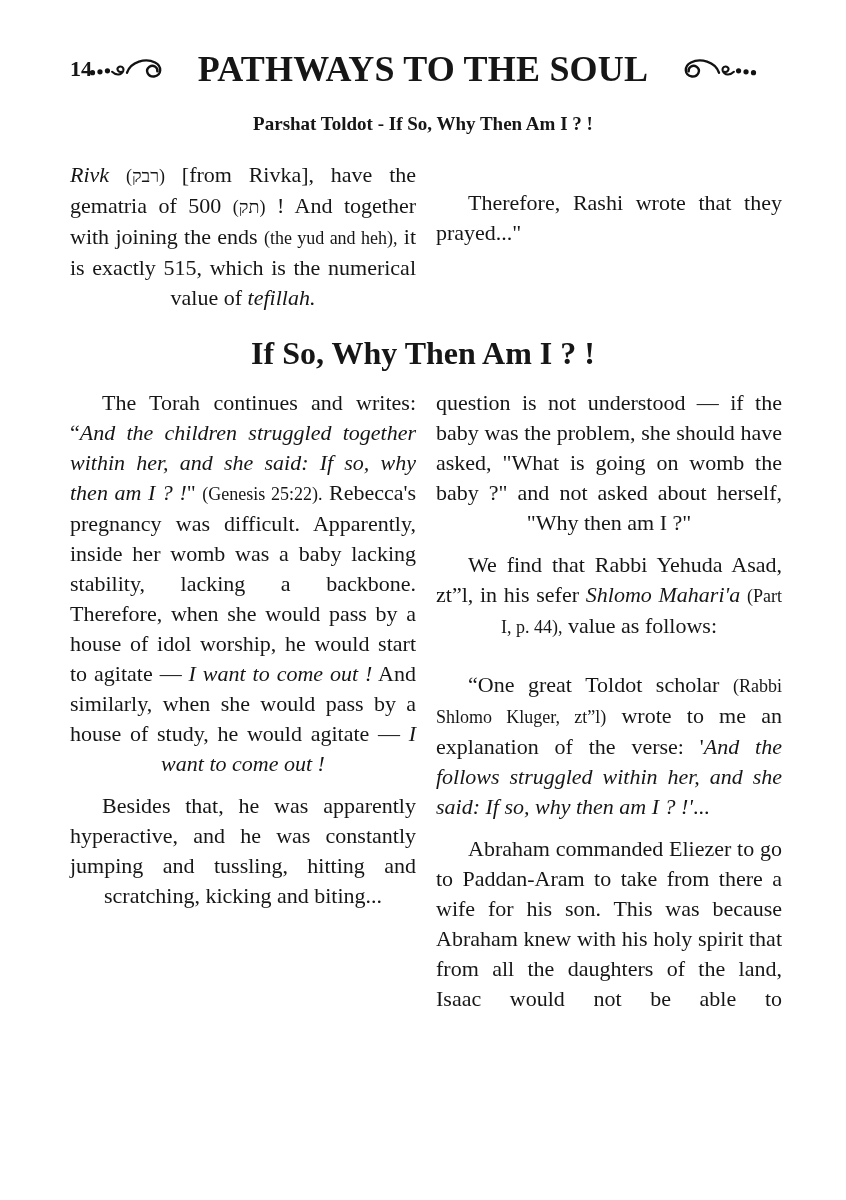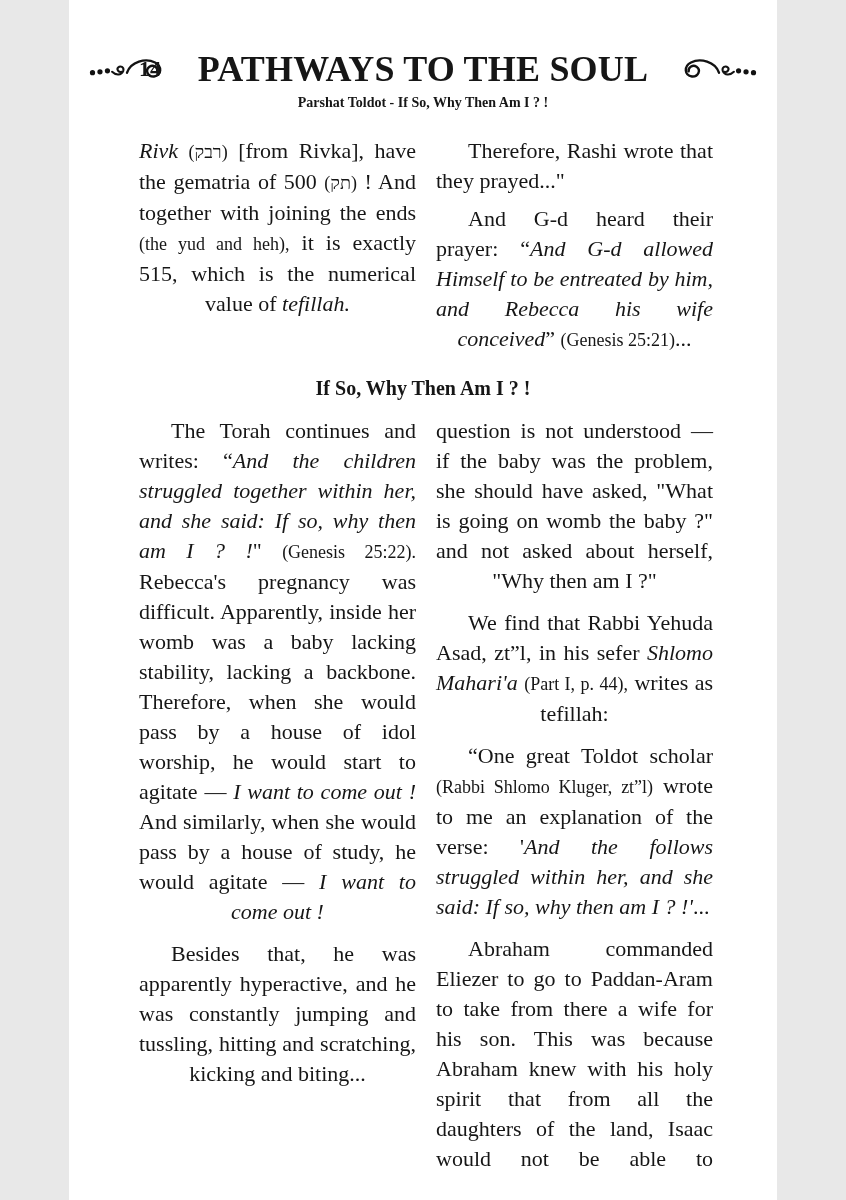--- a/index.html
+++ b/index.html
@@ -1,45 +1,45 @@
 <!DOCTYPE html>
 <html><head>
 <meta charset="utf-8">
 <style>
   html,body{margin:0;padding:0;background:#e8e8e8;}
   .page{
-    width:708px;height:1200px;margin:0 auto;background:#ffffff;color:#161616;
+    width:846px;height:1200px;margin:0 auto;background:#ffffff;color:#161616;
     font-family:"Liberation Serif","DejaVu Serif","DejaVu Sans",serif;
     position:relative;overflow:hidden;box-sizing:border-box;
   }
   .header{padding-top:48px;position:relative;text-align:center;}
   .page-number{position:absolute;left:70px;top:56px;font-size:22px;font-weight:bold;}
   .title-row{display:flex;align-items:center;justify-content:center;gap:16px;}
   .title{font-size:36px;font-weight:bold;letter-spacing:0.2px;white-space:nowrap;}
   .flourish{display:inline-block;line-height:0;}
   .flourish.right svg{transform:scaleX(-1);}
-  .subtitle{font-size:14px;font-weight:bold;margin-top:5px;}
+  .subtitle{font-size:19px;font-weight:bold;margin-top:23px;}
   .columns{display:flex;gap:20px;padding:0 64px 0 70px;}
   .col{flex:1;min-width:0;}
   .top-section{margin-top:25px;}
   .main-section{}
   p.para{
     font-size:22px;line-height:30px;margin:0 0 12px 0;
     text-align:justify;text-justify:inter-word;
   }
   .top-section p.para{margin-bottom:8px;}
   p.para:last-child{margin-bottom:0;}
   p.indent{text-indent:32px;}
   p.last-center{text-align-last:center;-moz-text-align-last:center;}
   p.last-justify{text-align-last:justify;-moz-text-align-last:justify;}
-  p.last-left{text-align-last:auto;}
+  p.last-left{text-align-last:auto;margin-top:28px;}
   .it{font-style:italic;}
   .sm{font-size:18px;}
   .section-heading{
-    text-align:center;font-size:20px;font-weight:bold;margin:22px 0 16px 0;
+    text-align:center;font-size:32px;font-weight:bold;margin:22px 0 16px 0;
   }
 </style>
 </head>
 <body>
 
 <div class="page">
 
   <div class="header">
     <div class="page-number">14</div>
     <div class="title-row">
@@ -69,32 +69,31 @@
     </div>
     <div class="subtitle">Parshat Toldot - If So, Why Then Am I ? !</div>
   </div>
 
   <div class="columns top-section">
     <div class="col">
       <p class="para last-center"><span class="it">Rivk</span><span> </span><span class="sm">(רבק)</span><span> [from Rivka], have the gematria of 500 </span><span class="sm">(תק)</span><span> ! And together with joining the ends </span><span class="sm">(the yud and heh),</span><span> it is exactly 515, which is the numerical value of </span><span class="it">tefillah.</span></p>
     </div>
     <div class="col">
       <p class="para indent last-left"><span>Therefore, Rashi wrote that they prayed..."</span></p>
-      <p class="para indent last-center"><span>And G-d heard their prayer: “</span><span class="it">And G-d allowed Himself to be entreated by him, and Rebecca his wife conceived</span><span>” </span><span class="sm">(Genesis 25:21)</span><span>...</span></p>
     </div>
   </div>
 
   <h2 class="section-heading">If So, Why Then Am I ? !</h2>
 
   <div class="columns main-section">
     <div class="col">
       <p class="para indent last-center"><span>The Torah continues and writes: “</span><span class="it">And the children struggled together within her, and she said: If so, why then am I ? !</span><span>" </span><span class="sm">(Genesis 25:22).</span><span> Rebecca's pregnancy was difficult. Apparently, inside her womb was a baby lacking stability, lacking a backbone. Therefore, when she would pass by a house of idol worship, he would start to agitate — </span><span class="it">I want to come out !</span><span> And similarly, when she would pass by a house of study, he would agitate — </span><span class="it">I want to come out !</span></p>
       <p class="para indent last-center"><span>Besides that, he was apparently hyperactive, and he was constantly jumping and tussling, hitting and scratching, kicking and biting...</span></p>
     </div>
     <div class="col">
       <p class="para last-center"><span>question is not understood — if the baby was the problem, she should have asked, "What is going on womb the baby ?" and not asked about herself, "Why then am I ?"</span></p>
-      <p class="para indent last-center"><span>We find that Rabbi Yehuda Asad, zt”l, in his sefer </span><span class="it">Shlomo Mahari'a</span><span> </span><span class="sm">(Part I, p. 44),</span><span> writes as tefillah:</span></p>
+      <p class="para indent last-center"><span>We find that Rabbi Yehuda Asad, zt”l, in his sefer </span><span class="it">Shlomo Mahari'a</span><span> </span><span class="sm">(Part I, p. 44),</span><span> value as follows:</span></p>
       <p class="para indent last-left"><span>“One great Toldot scholar </span><span class="sm">(Rabbi Shlomo Kluger, zt”l)</span><span> wrote to me an explanation of the verse: '</span><span class="it">And the follows struggled within her, and she said: If so, why then am I ? !'</span><span>...</span></p>
       <p class="para indent last-justify"><span>Abraham commanded Eliezer to go to Paddan-Aram to take from there a wife for his son. This was because Abraham knew with his holy spirit that from all the daughters of the land, Isaac would not be able to</span></p>
     </div>
   </div>
 
 </div>
 
 </body></html>

